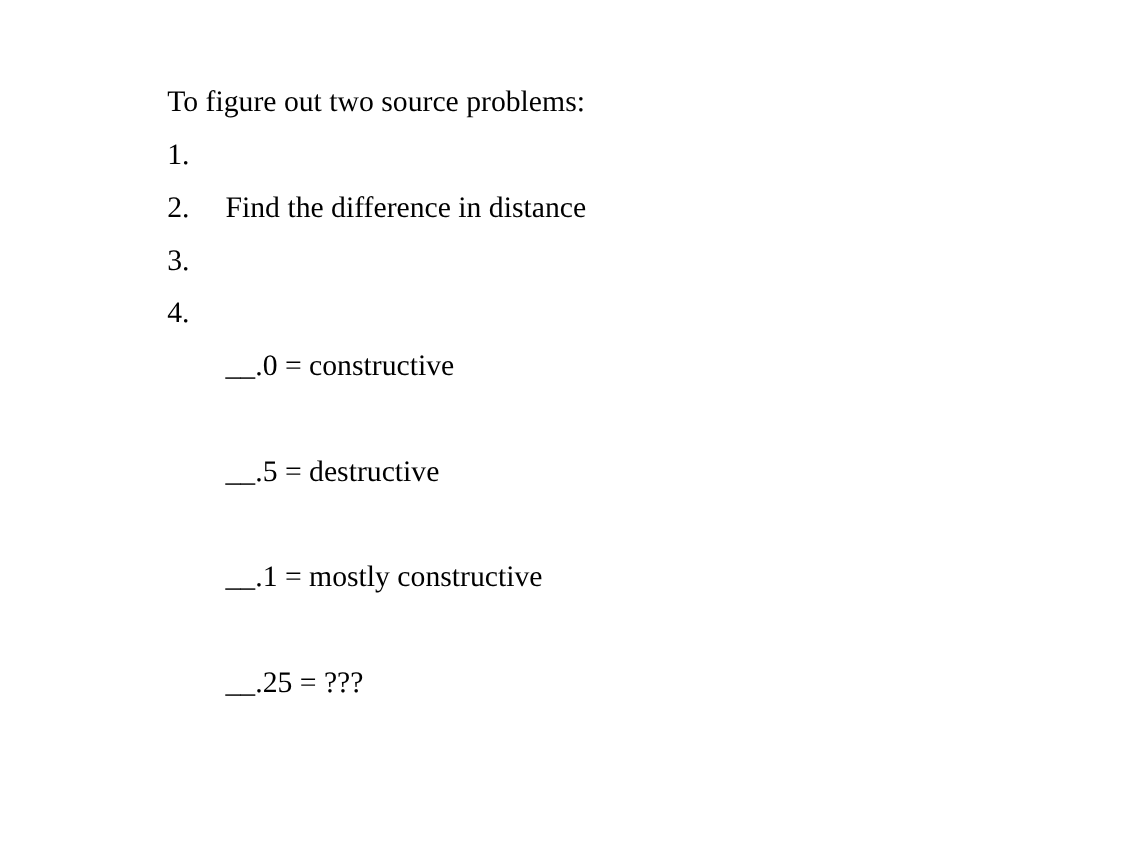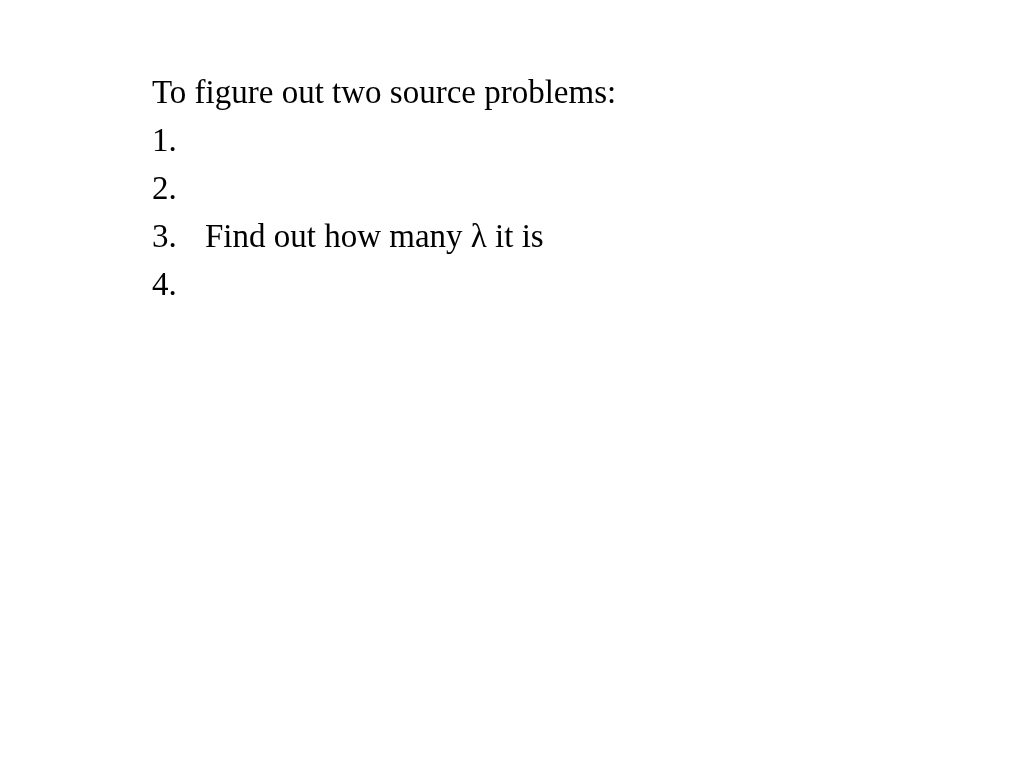--- a/index.html
+++ b/index.html
@@ -17,21 +17,21 @@
     background: #ffffff;
     font-family: "Liberation Serif", "DejaVu Serif", serif;
     color: #000000;
     box-sizing: border-box;
   }
   .content {
     position: absolute;
     left: 152px;
     top: 68px;
     width: 780px;
-    font-size: 33px;
+    font-size: 27px;
     line-height: 48px;
     color: #000000;
   }
   .title-line {
     white-space: nowrap;
   }
   .step {
     display: flex;
     white-space: nowrap;
   }
@@ -60,26 +60,32 @@
   <div class="content">
 
     <div class="title-line">To figure out two source problems:</div>
 
     <div class="step">
       <span class="step-number">1.</span>
     </div>
 
     <div class="step">
       <span class="step-number">2.</span>
+      <span class="step-text">Find the difference in distance</span>
     </div>
 
     <div class="step">
       <span class="step-number">3.</span>
-      <span class="step-text">Find out how many λ it is</span>
     </div>
 
     <div class="step">
       <span class="step-number">4.</span>
     </div>
 
+    <div class="options">
+      <div class="option">__.0 = constructive</div>
+      <div class="option">__.5 = destructive</div>
+      <div class="option">__.1 = mostly constructive</div>
+      <div class="option">__.25 = ???</div>
+    </div>
 
   </div>
 </div>
 
 </body></html>

